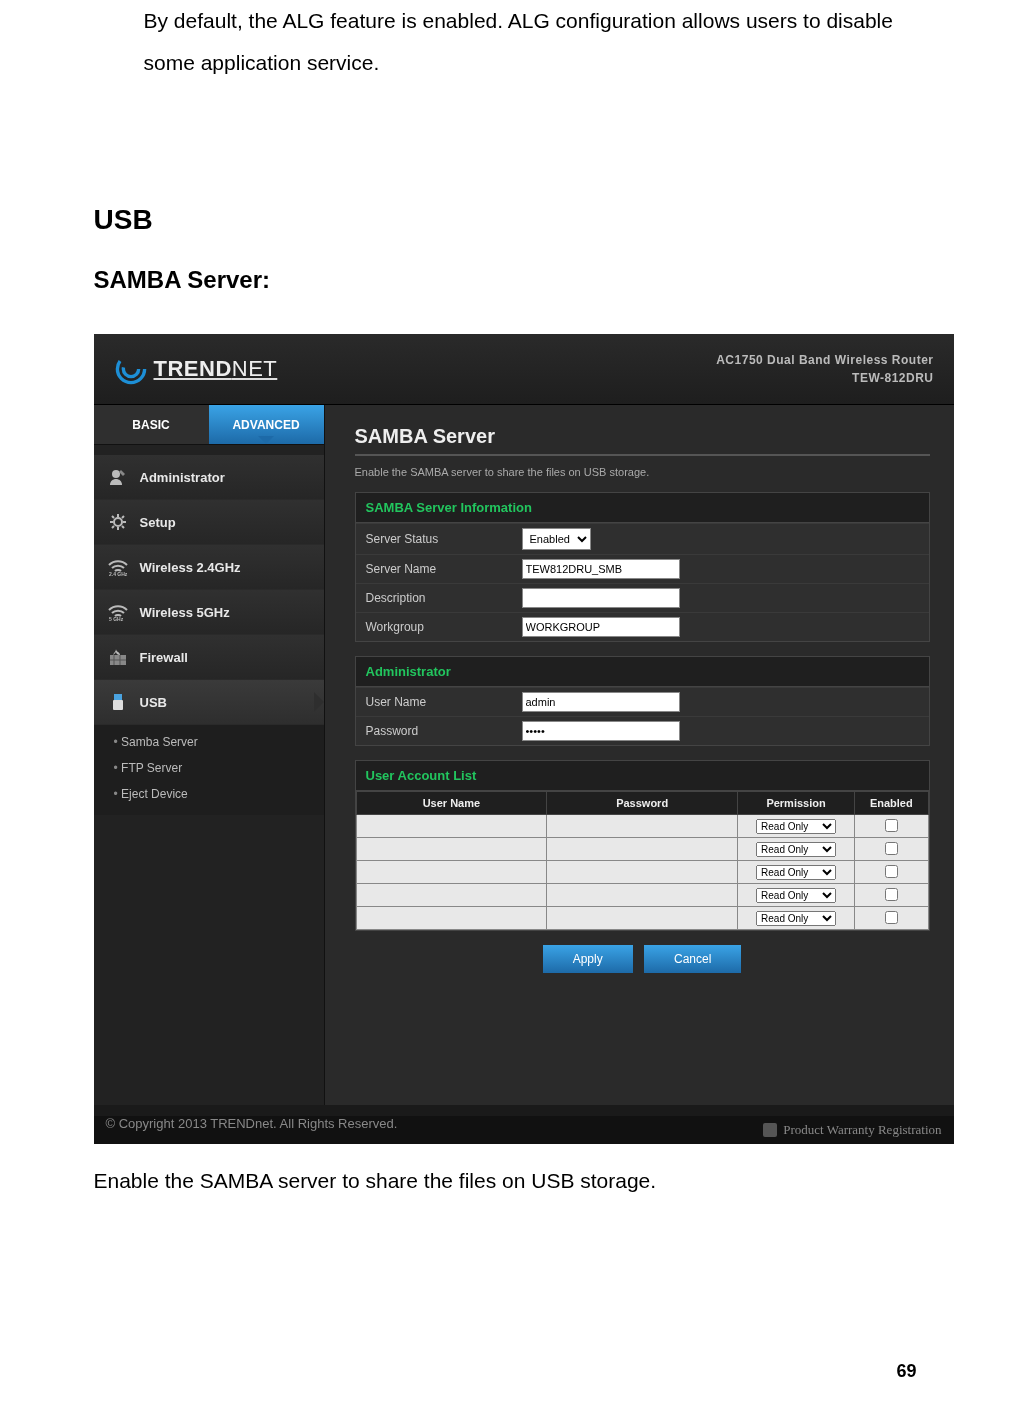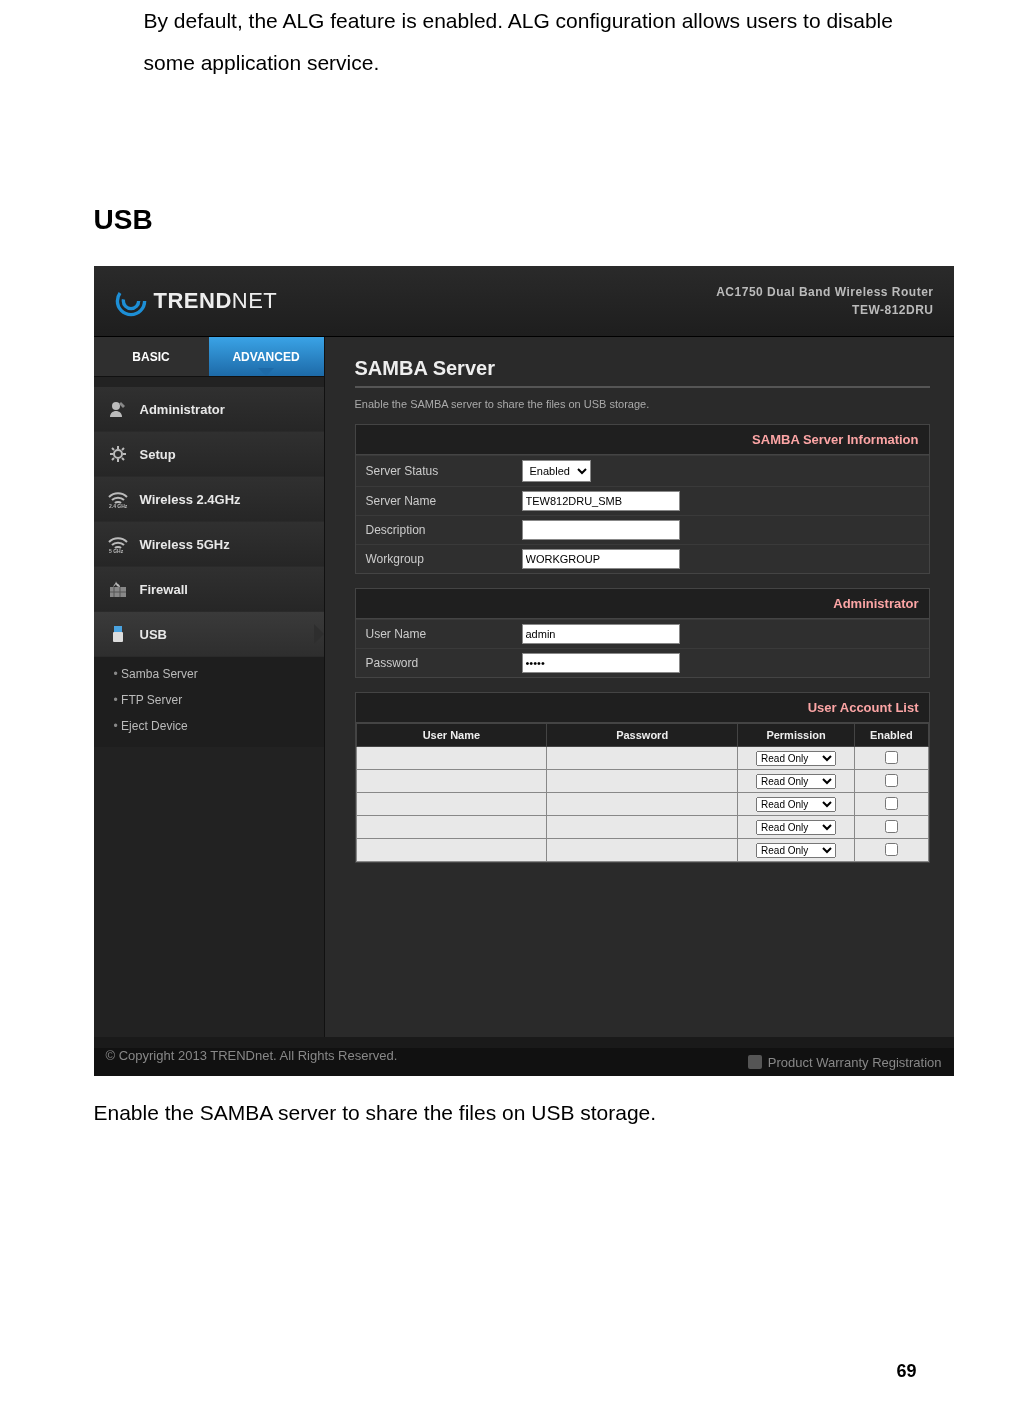--- a/index.html
+++ b/index.html
@@ -6,21 +6,21 @@
   .page{width:903px;min-height:1402px;margin:0 auto;position:relative;box-sizing:border-box;padding:0 40px;}
   .body-text{font-size:21px;line-height:2.0;margin:0 0 0 50px;max-width:810px;}
   .h1{font-size:28px;font-weight:bold;margin:120px 0 30px 0;}
   .h2{font-size:24px;font-weight:bold;margin:30px 0 40px 0;}
   .caption{font-size:21px;margin:25px 0 0 0;}
   .page-num{position:absolute;right:40px;bottom:20px;font-size:18px;font-weight:bold;}
 
   
   .shot{width:860px;height:810px;background:#1a1a1a;color:#ddd;font-family:Arial,sans-serif;font-size:12px;position:relative;overflow:hidden;}
   .shot-header{height:70px;background:linear-gradient(#2a2a2a,#1e1e1e);display:flex;align-items:center;justify-content:space-between;padding:0 20px;border-bottom:1px solid #000;}
-  .logo{display:flex;align-items:center;gap:6px;}
+  .logo{display:flex;align-items:center;gap:6px;text-decoration:underline;}
   .logo-swirl{width:34px;height:34px;}
   .logo-text{font-size:22px;font-weight:bold;color:#eee;letter-spacing:0.5px;}
   .logo-text .thin{font-weight:normal;}
   .model{text-align:right;font-size:12px;color:#bbb;font-weight:bold;letter-spacing:0.5px;line-height:1.5;}
   .shot-body{display:flex;height:700px;}
 
   
   .sidebar{width:230px;background:#222;border-right:1px solid #111;display:flex;flex-direction:column;}
   .tabs{display:flex;height:40px;}
   .tab{flex:1;display:flex;align-items:center;justify-content:center;font-size:12px;font-weight:bold;color:#fff;background:#2f2f2f;border-bottom:1px solid #111;}
@@ -34,50 +34,51 @@
   .subnav{list-style:none;margin:0;padding:4px 0 8px 0;background:#1e1e1e;}
   .subnav li{padding:6px 12px 6px 20px;font-size:12px;color:#bbb;}
   .subnav li::before{content:"• ";color:#888;}
 
   
   .main{flex:1;padding:20px 24px 10px 30px;background:#2a2a2a;overflow:hidden;}
   .main-title{font-size:20px;font-weight:bold;color:#eee;border-bottom:2px solid #555;padding-bottom:6px;margin:0 0 10px 0;}
   .main-desc{font-size:11px;color:#aaa;margin:0 0 14px 0;}
 
   .panel{background:#2f2f2f;border:1px solid #444;margin-bottom:14px;}
-  .panel-head{background:#1f1f1f;color:#fca5a5;font-weight:bold;font-size:13px;padding:7px 10px;border-bottom:1px solid #444;text-align:right;}
+  .panel-head{background:#1f1f1f;color:#22c55e;font-weight:bold;font-size:13px;padding:7px 10px;border-bottom:1px solid #444;}
   .row{display:flex;align-items:center;border-top:1px solid #3a3a3a;}
   .row:first-of-type{border-top:none;}
   .row-label{width:140px;padding:6px 10px;font-size:12px;color:#ccc;}
   .row-field{padding:4px 6px;}
   .row-field input,.row-field select{font-size:11px;font-family:Arial;background:#fff;color:#000;border:1px solid #888;padding:1px 3px;height:16px;box-sizing:content-box;}
   .row-field select{height:18px;}
   .row-field input{width:150px;}
 
   .acct-table{width:100%;border-collapse:collapse;font-size:11px;}
   .acct-table th{background:#1f1f1f;color:#eee;font-weight:bold;padding:5px 6px;border:1px solid #444;text-align:center;}
   .acct-table td{background:#e8e8e8;border:1px solid #888;padding:2px 4px;height:18px;text-align:center;}
   .acct-table td select{font-size:10px;width:80px;}
   .acct-table td input[type=text]{width:95%;border:none;background:transparent;font-size:10px;}
   .acct-table td input[type=checkbox]{margin:0;}
 
   .btns{text-align:center;margin-top:10px;}
   .btn{display:inline-block;background:linear-gradient(#3aa3e6,#1d6aa8);color:#fff;font-size:12px;padding:7px 30px;margin:0 4px;border:none;cursor:pointer;}
 
   .shot-footer{position:absolute;bottom:0;left:0;right:0;height:28px;background:#111;display:flex;justify-content:space-between;padding:0 12px;font-size:13px;color:#888;}
-  .pwr{display:flex;align-items:center;gap:6px;}
+  .pwr{display:flex;align-items:center;gap:6px;font-family:Liberation Serif, serif;}
   .pwr-icon{width:14px;height:14px;background:#555;border-radius:2px;}
 </style>
 </head>
 <body>
 
 <div class="page">
   <p class="body-text">By default, the ALG feature is enabled. ALG configuration allows users to disable some application service.</p>
 
   <div class="h1">USB</div>
+  <div class="h2">SAMBA Server:</div>
 
   <div class="shot">
 
     <div class="shot-header">
       <div class="logo">
         <svg class="logo-swirl" viewBox="0 0 40 40">
             <circle cx="20" cy="20" r="16" fill="none" stroke="#1d8fd6" stroke-width="4" stroke-dasharray="60 40"></circle>
             <circle cx="20" cy="20" r="9" fill="none" stroke="#1d8fd6" stroke-width="4" stroke-dasharray="30 30"></circle>
           </svg>
         <span class="logo-text"><span>TREND</span><span class="thin">NET</span></span>
@@ -232,20 +233,24 @@
             <tr>
                   <td><input type="text" style=""></td>
                   <td><input type="text" style=""></td>
                   <td><select><option>Read Only</option></select></td>
                   <td><input type="checkbox" style=""></td>
                 </tr>
           </tbody>
             </table>
         </div>
 
+        <div class="btns">
+          <button class="btn">Apply</button>
+          <button class="btn">Cancel</button>
+        </div>
       </div>
     </div>
 
     <div class="shot-footer">
       <span>© Copyright 2013 TRENDnet. All Rights Reserved.</span>
       <span class="pwr">
         <span class="pwr-icon"></span>
         <span>Product Warranty Registration</span>
       </span>
     </div>

